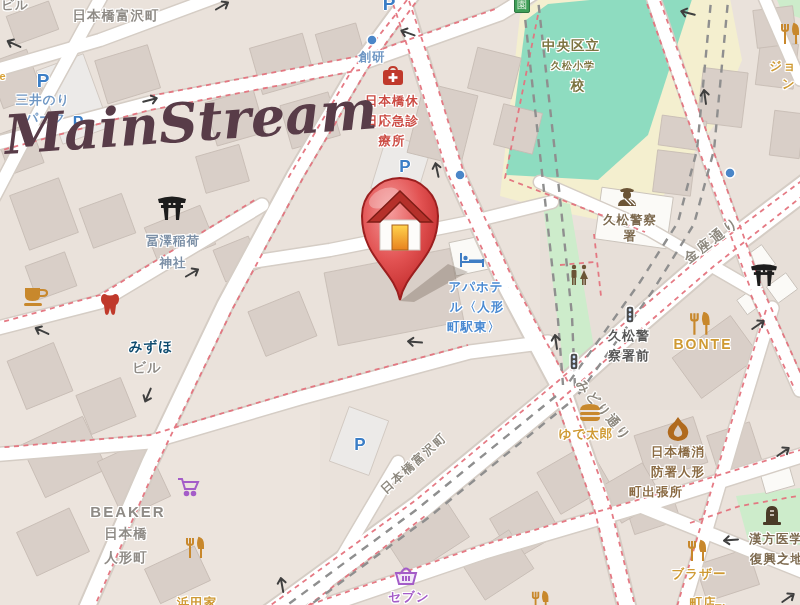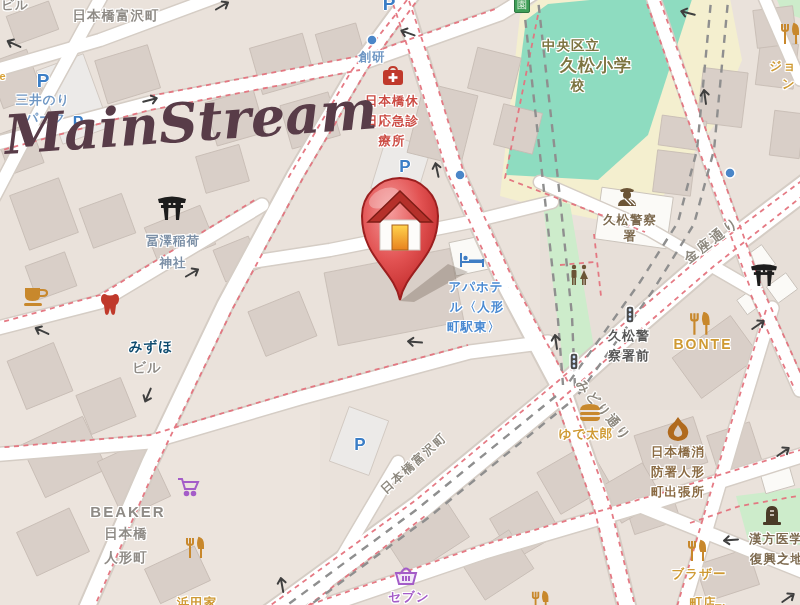--- a/index.html
+++ b/index.html
@@ -277,21 +277,21 @@
         <rect x="1" y="4" width="20" height="15" rx="3" fill="#c0392b"></rect>
         <path d="M11,7 v9 M6.5,11.5 h9" stroke="#fff" stroke-width="2.6"></path>
       </svg>
 </span>
 <div class="lbl" style="left:392px;top:101px;color:#cc4a42;">日本橋休</div>
 <div class="lbl" style="left:392px;top:121px;color:#cc4a42;">日応急診</div>
 <div class="lbl" style="left:392px;top:141px;color:#cc4a42;">療所</div>
 
 <div class="badge-en" style="left:522px;top:5px;">園</div>
 <div class="lbl" style="left:571px;top:46px;color:#7d7440;font-size:13.5px;">中央区立</div>
-<div class="lbl" style="left:596px;top:66px;color:#7d7440;font-size:17px;font-family:Liberation Mono, monospace;">久松小学</div>
+<div class="lbl" style="left:573px;top:66px;color:#7d7440;font-size:10px;">久松小学</div>
 <div class="lbl" style="left:578px;top:86px;color:#7d7440;font-size:13.5px;">校</div>
 
 <span class="icon" style="left:792px;top:34px;">
   <svg width="24" height="24" viewBox="0 0 24 24" stroke="#c8882c" fill="#c8882c">
         <path d="M5,2 v6 M2,2 v5 q0,2 3,2 q3,0 3,-2 v-5 M5,9 v13" stroke-width="2" fill="none"></path>
         <path d="M14,2 q4,1 4,7 l0,3 h-4 q-2,-5 0,-10 z M16,12 v10" stroke-width="2"></path>
       </svg>
 </span>
 <div class="lbl" style="left:783px;top:66px;color:#cf9a33;">ジョ</div>
 <div class="lbl" style="left:789px;top:84px;color:#cf9a33;">ン</div>
@@ -391,21 +391,21 @@
 </span>
 <div class="lbl" style="left:586px;top:434px;color:#cf9a33;">ゆで太郎</div>
 
 <span class="icon" style="left:678px;top:429px;">
   <svg width="22" height="24" viewBox="0 0 22 24" fill="#b06a1e">
         <path d="M11,0 Q14,5 18,8 Q22,12 21,17 Q20,23 11,24 Q2,23 1,17 Q0,12 4,8 Q8,5 11,0 Z M11,8 Q8,12 7,15 Q6,19 11,20 Q16,19 15,15 Q14,12 11,8 Z" fill-rule="evenodd"></path>
       </svg>
 </span>
 <div class="lbl" style="left:678px;top:452px;color:#8a6a42;">日本橋消</div>
 <div class="lbl" style="left:678px;top:472px;color:#8a6a42;">防署人形</div>
-<div class="lbl" style="left:678px;top:492px;color:#8a6a42;">町出張所</div>
+<div class="lbl" style="left:656px;top:492px;color:#8a6a42;">町出張所</div>
 
 <span class="icon" style="left:772px;top:515px;">
   <svg width="22" height="24" viewBox="0 0 22 24" fill="#4a3b28">
         <path d="M5,10 Q5,3 11,3 Q17,3 17,10 V19 H5 Z"></path>
         <rect x="2" y="19" width="18" height="3" rx="1"></rect>
         <path d="M9,8 h4 M9,12 h4" stroke="#e9e1da" stroke-width="1.4"></path>
       </svg>
 </span>
 <div class="lbl" style="left:776px;top:539px;color:#7d6a4f;">漢方医学</div>
 <div class="lbl" style="left:777px;top:559px;color:#7d6a4f;">復興之地</div>

